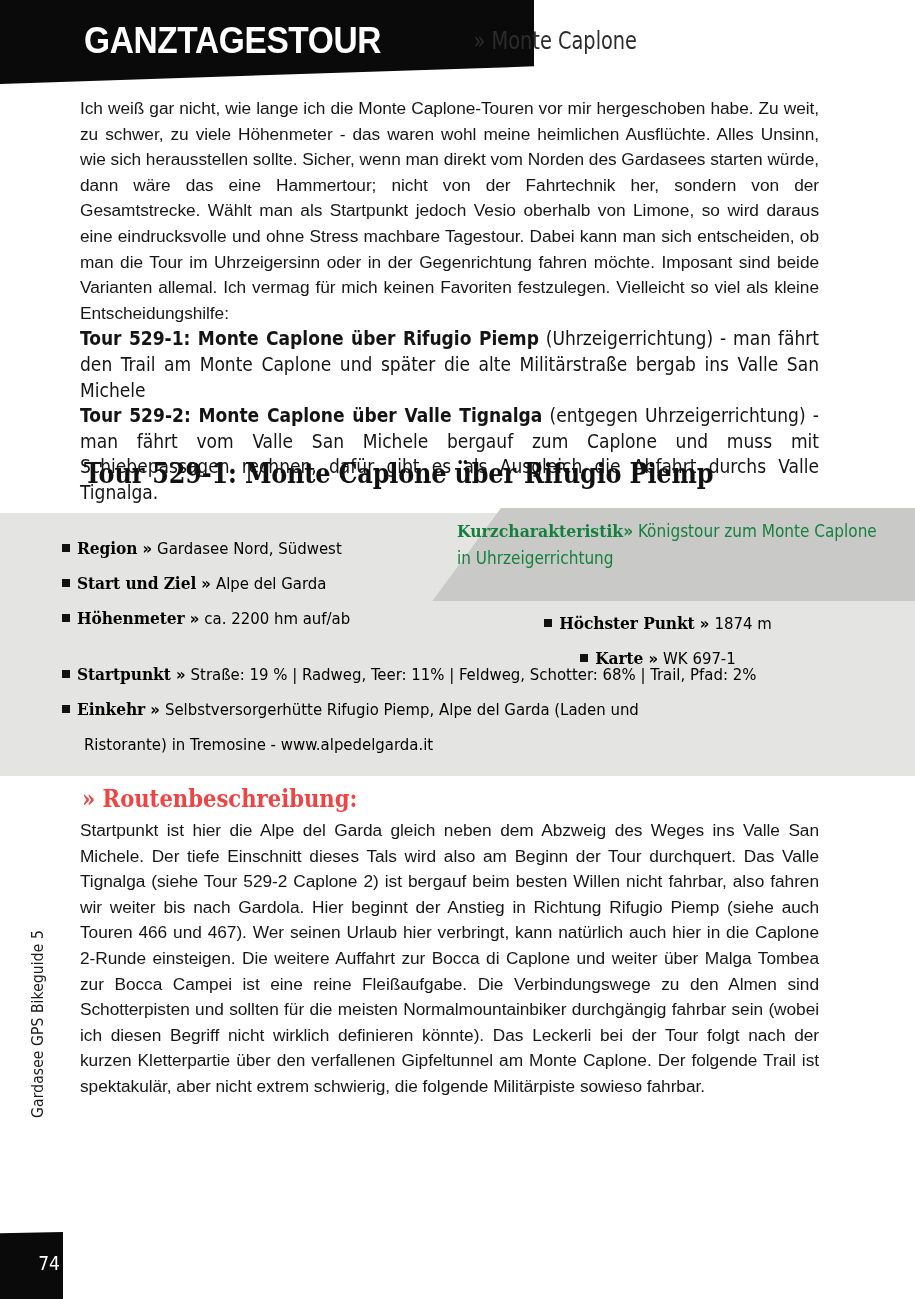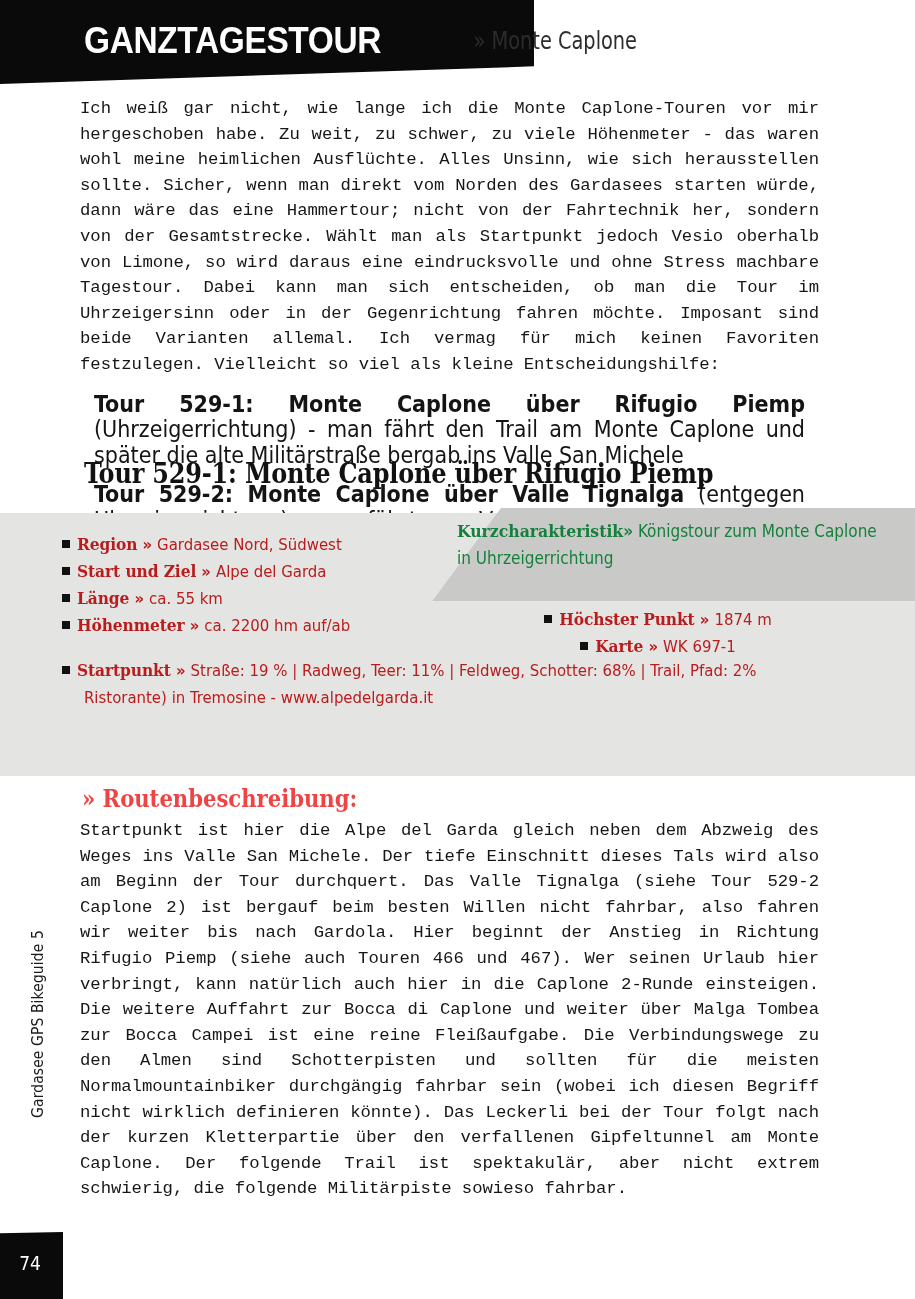--- a/index.html
+++ b/index.html
@@ -72,44 +72,44 @@
     position: absolute;
     left: 0; top: 1232px;
     width: 63px; height: 67px;
     background: #0a0a0a;
     clip-path: polygon(0 2%, 100% 0, 100% 100%, 0 100%);
   }
   #page-number {
     position: absolute;
     left: 0; top: 1252px;
     width: 60px;
-    text-align: center;
+    text-align: right;
     color: #ffffff;
     font-family: "DejaVu Sans Condensed", "DejaVu Sans", sans-serif;
     font-size: 19px;
   }
 
   
   #content {
     position: absolute;
     left: 80px;
     top: 96px;
     width: 739px;
   }
   .para {
-    font-family: Liberation Mono, monospace;
+    font-family: Liberation Sans, sans-serif;
     font-size: 17.3px;
     line-height: 25.6px;
     text-align: justify;
     margin: 0;
     color: #161616;
     letter-spacing: -0.05px;
   }
   .tour-line { font-family: "DejaVu Sans Condensed", "DejaVu Sans", sans-serif;
-    font-size: 23px; line-height: 25.6px; text-align: justify; margin: 14px; }
+    font-size: 19px; line-height: 25.6px; text-align: justify; margin: 0; }
 
   
   #section-heading {
     position: absolute;
     left: 84px; top: 457px;
     font-family: "DejaVu Serif Condensed", "DejaVu Serif", serif;
     font-weight: bold;
     font-size: 27.5px;
     letter-spacing: -0.2px;
     color: #111111;
@@ -161,22 +161,22 @@
   }
   .facts-wide {
     position: absolute;
     left: 62px; top: 657px;
     width: 840px;
   }
   .fact {
     display: block;
     font-family: "DejaVu Sans Condensed", "DejaVu Sans", sans-serif;
     font-size: 16.6px;
-    line-height: 27px;
-    color: #b91c1c;
+    line-height: 35px;
+    color: #000000;
     white-space: nowrap;
   }
   .bullet {
     display: inline-block;
     width: 8px; height: 8px;
     background: #111111;
     margin-right: 7px;
     vertical-align: 2px;
   }
   .fact-label {
@@ -228,28 +228,28 @@
 
 <div id="factbox"></div>
 <div id="kurz-shape"></div>
 <div id="kurz-text">
   <span class="k-label">Kurzcharakteristik</span><span class="chev">»</span> <span>Königstour zum Monte Caplone in Uhrzeigerrichtung</span>
 </div>
 
 <div class="facts-left">
     <span class="fact"><span class="bullet"></span><span class="fact-label">Region</span><span class="fact-chev"> »</span><span class="fact-val">Gardasee Nord, Südwest</span></span>
     <span class="fact"><span class="bullet"></span><span class="fact-label">Start und Ziel</span><span class="fact-chev"> »</span><span class="fact-val">Alpe del Garda</span></span>
-    <span class="fact"><span class="bullet"></span><span class="fact-label">Länge</span><span class="fact-chev"> »</span><span class="fact-val">ca. 55 km</span></span>
     <span class="fact"><span class="bullet"></span><span class="fact-label">Höhenmeter</span><span class="fact-chev"> »</span><span class="fact-val">ca. 2200 hm auf/ab</span></span>
   </div>
 <div class="facts-right">
     <span class="fact"><span class="bullet"></span><span class="fact-label">Höchster Punkt</span><span class="fact-chev"> »</span><span class="fact-val">1874 m</span></span>
     <span class="fact"><span class="bullet"></span><span class="fact-label">Karte</span><span class="fact-chev"> »</span><span class="fact-val">WK 697-1</span></span>
   </div>
 <div class="facts-wide">
     <span class="fact"><span class="bullet"></span><span class="fact-label">Startpunkt</span><span class="fact-chev"> »</span><span class="fact-val">Straße: 19 % | Radweg, Teer: 11% | Feldweg, Schotter: 68% | Trail, Pfad: 2%</span></span>
+    <span class="fact"><span class="bullet"></span><span class="fact-label">Einkehr</span><span class="fact-chev"> »</span><span class="fact-val">Selbstversorgerhütte Rifugio Piemp, Alpe del Garda (Laden und</span></span>
     <span class="fact fact-indent">Ristorante) in Tremosine - www.alpedelgarda.it</span>
   </div>
 
 <div id="route-heading">» Routenbeschreibung:</div>
 <div id="route-body">
   <p class="para">Startpunkt ist hier die Alpe del Garda gleich neben dem Abzweig des Weges ins Valle San Michele. Der tiefe Einschnitt dieses Tals wird also am Beginn der Tour durchquert. Das Valle Tignalga (siehe Tour 529-2 Caplone 2) ist bergauf beim besten Willen nicht fahrbar, also fahren wir weiter bis nach Gardola. Hier beginnt der Anstieg in Richtung Rifugio Piemp (siehe auch Touren 466 und 467). Wer seinen Urlaub hier verbringt, kann natürlich auch hier in die Caplone 2-Runde einsteigen. Die weitere Auffahrt zur Bocca di Caplone und weiter über Malga Tombea zur Bocca Campei ist eine reine Fleißaufgabe. Die Verbindungswege zu den Almen sind Schotterpisten und sollten für die meisten Normalmountainbiker durchgängig fahrbar sein (wobei ich diesen Begriff nicht wirklich definieren könnte). Das Leckerli bei der Tour folgt nach der kurzen Kletterpartie über den verfallenen Gipfeltunnel am Monte Caplone. Der folgende Trail ist spektakulär, aber nicht extrem schwierig, die folgende Militärpiste sowieso fahrbar.</p>
 </div>
 
 </body></html>

